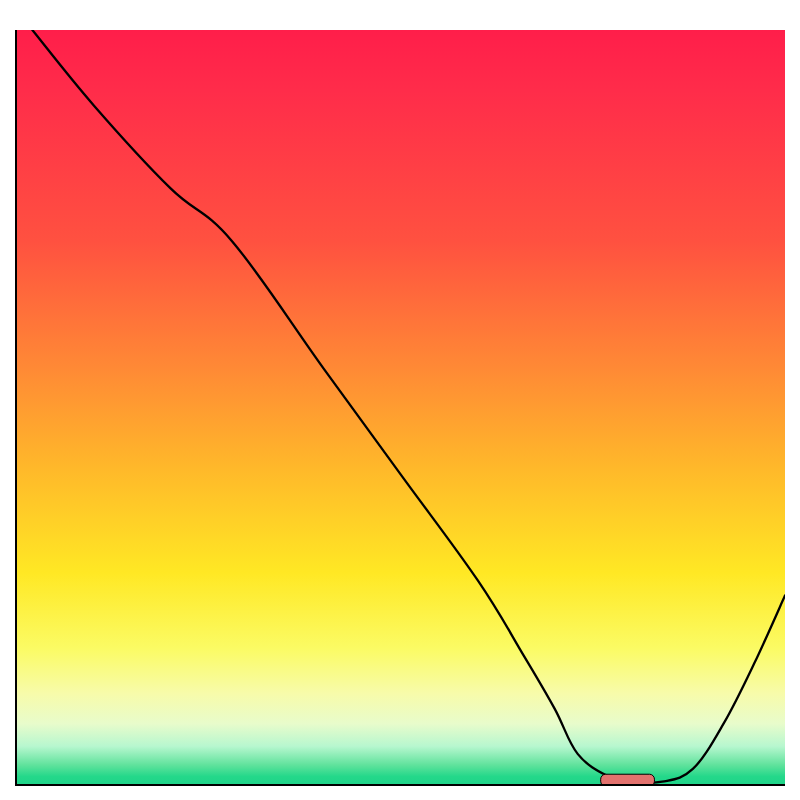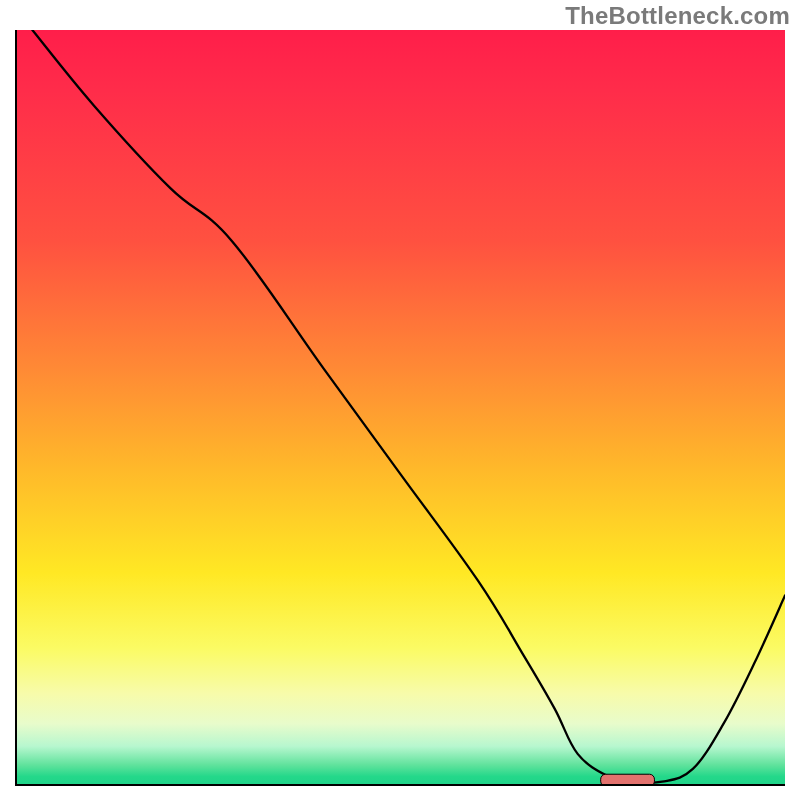--- a/index.html
+++ b/index.html
@@ -68,21 +68,20 @@
     width: 100%;
     height: 100%;
     pointer-events: none;
   }
 </style>
 </head>
 <body>
 
 <div class="container">
 
-  <div class="watermark">TheBottleneck.com</div>
 
   <div class="chart-box">
     <div class="gradient-fill"></div>
 
     <svg class="curve" viewBox="0 0 770 756" preserveAspectRatio="none">
       <path d="M 15.4 0.0 C 26.5 13.6, 52.1 47.0, 77.0 75.6 C 101.9 104.2, 129.1 134.3, 154.0 158.8 C 178.9 183.3, 187.9 179.0, 215.6 211.7 C 243.3 244.3, 277.5 298.0, 308.0 340.2 C 338.5 382.4, 357.3 407.9, 385.0 446.0 C 412.7 484.1, 439.8 519.2, 462.0 551.9 C 484.2 584.5, 494.3 604.3, 508.2 627.5 C 522.1 650.6, 529.3 662.7, 539.0 680.4 C 548.7 698.1, 552.4 713.5, 562.1 725.8 C 571.8 738.0, 583.2 743.4, 592.9 748.4 C 602.6 753.5, 606.3 752.8, 616.0 753.7 C 625.7 754.7, 635.7 756.0, 646.8 753.7 C 657.9 751.4, 666.5 751.4, 677.6 740.9 C 688.7 730.4, 697.3 714.6, 708.4 695.5 C 719.5 676.5, 728.1 658.2, 739.2 635.0 C 750.3 611.9, 764.5 579.2, 770.0 567.0" id="curvePath" stroke="#000000" stroke-width="2.3" fill="none" stroke-linecap="round" stroke-linejoin="round"></path>
       <rect id="markerRect" rx="5" ry="5" height="12" fill="#e2726e" stroke="#000" stroke-width="1" x="585.2" width="53.9" y="746.2"></rect>
     </svg>
   </div>
 

